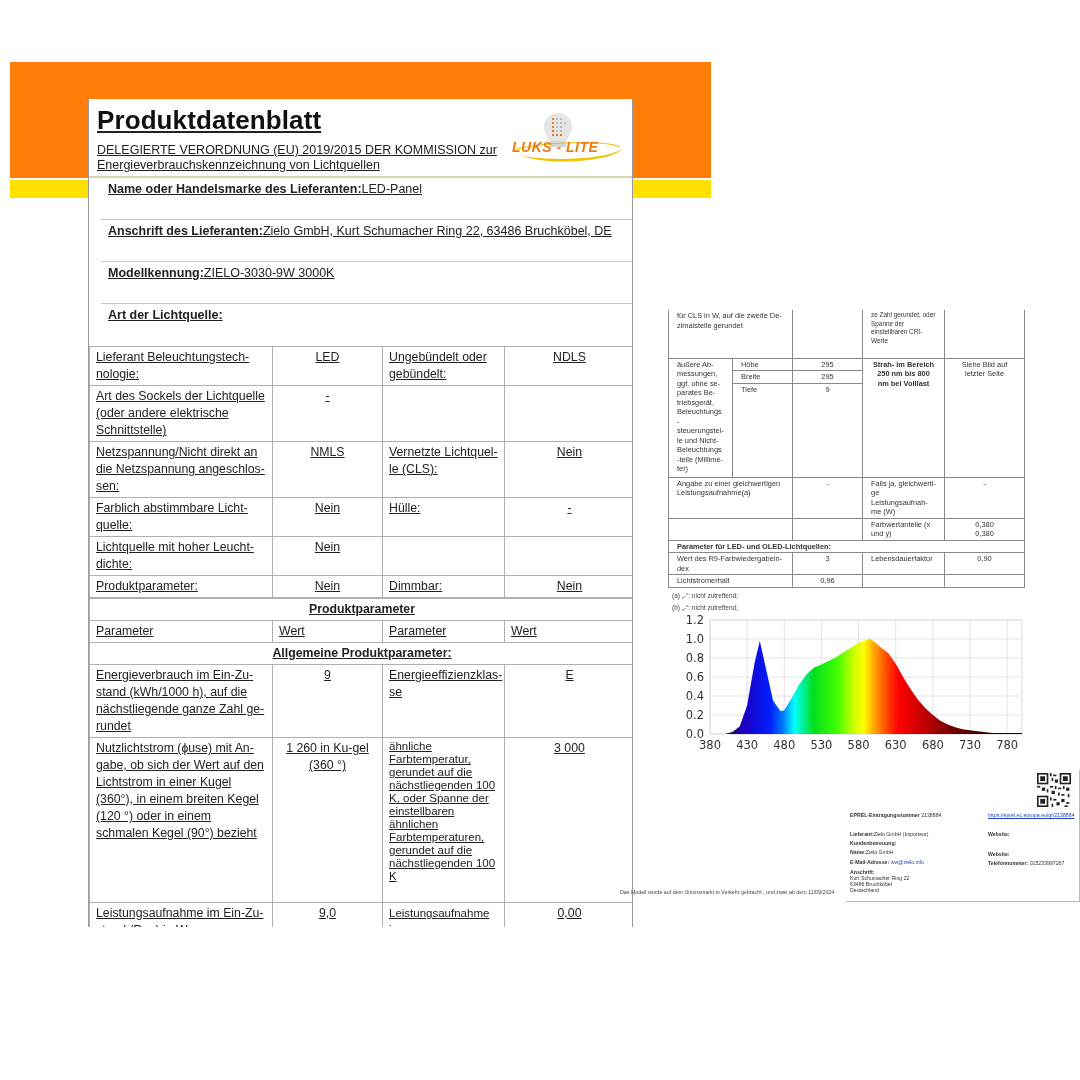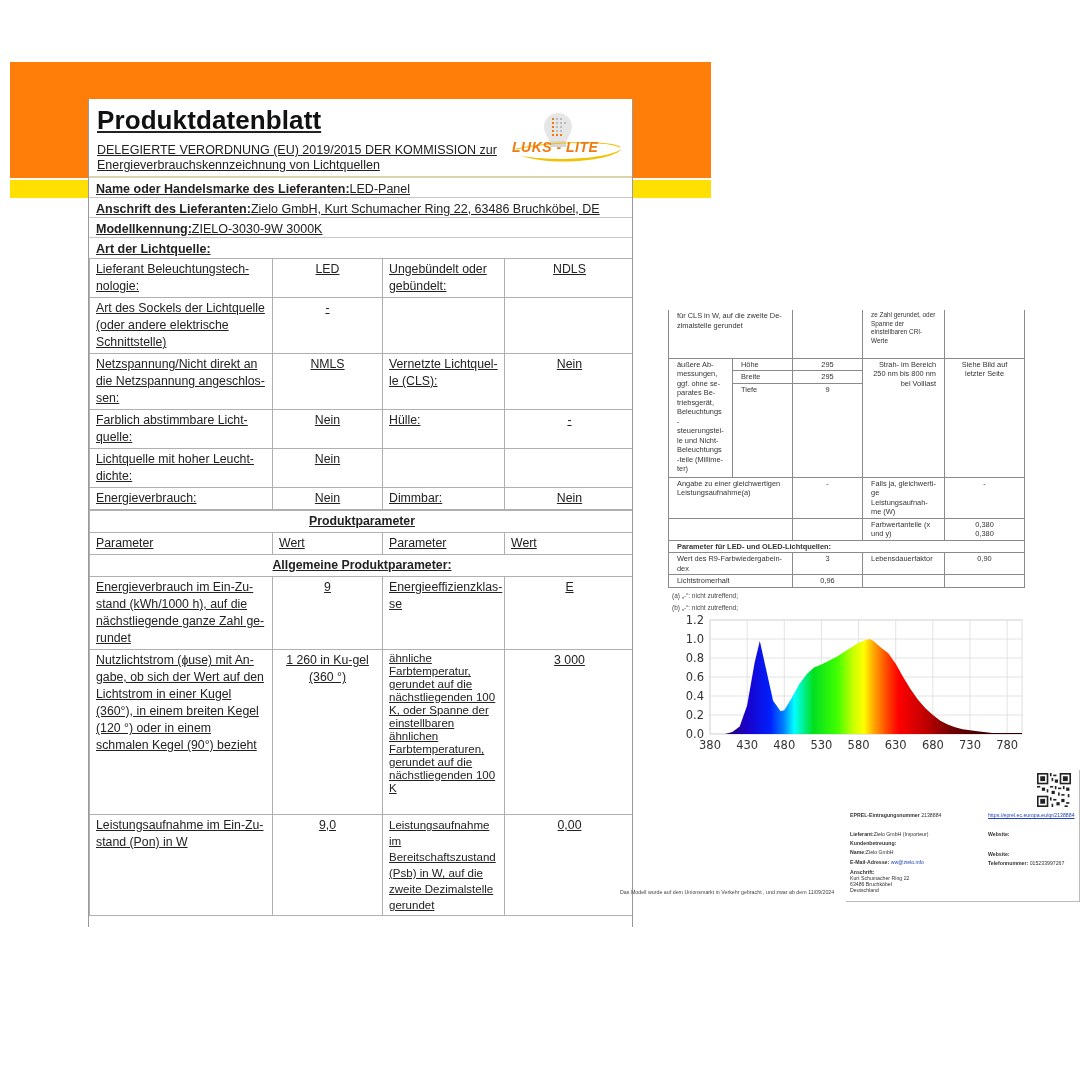--- a/index.html
+++ b/index.html
@@ -11,36 +11,36 @@
 
   
   .sheet { position: absolute; left: 88px; top: 99px; width: 545px; height: 828px; background: #fff;
            border-left: 1px solid #9a9a9a; border-right: 1px solid #9a9a9a; overflow: hidden; text-decoration: underline; }
   .sheet-head { height: 79px; position: relative; padding: 6px 0 0 8px; border-bottom: 2px solid #d8d4b0; }
   .sheet-title { font-size: 26px; font-weight: bold; color: #111; letter-spacing: 0.1px; }
   .sheet-sub { font-size: 12.5px; line-height: 15px; margin-top: 7px; color: #222; }
   .logo { position: absolute; right: 8px; top: 10px; width: 112px; height: 58px; }
   .logo-text { position: absolute; left: 0; top: 30px; font-size: 14px; font-style: italic; font-weight: bold; color: #F07A10; letter-spacing: 0.5px; }
 
-  .info-row { height: 20px; border-bottom: 1.5px solid #c8c8c8; font-size: 12.5px; padding: 4px 0 0 7px; white-space: nowrap; }
+  .info-row { height: 42px; border-bottom: 1.5px solid #c8c8c8; font-size: 12.5px; padding: 4px 0 0 7px; white-space: nowrap; margin-left: 12px; }
   .info-row b { font-weight: bold; }
 
   table.t { border-collapse: collapse; width: 545px; table-layout: fixed; font-size: 12.3px; }
   table.t td { border: 1px solid #b0b0b0; padding: 2px 6px; vertical-align: top; line-height: 17px; }
   table.t td.c { text-align: center; margin-left: 36px; }
   table.t td.h { text-align: center; font-weight: bold; }
   table.t td.sm { font-size: 11.5px; line-height: 13px; }
   table.t td.sm2 { font-size: 11.5px; line-height: 16px; }
 
   
   .frag { position: absolute; left: 668px; top: 310px; width: 356px; background: #fff; font-size: 7.4px; color: #333; }
   table.f { border-collapse: collapse; width: 356px; table-layout: fixed; }
   table.f td { border: 0.8px solid #8a8a8a; padding: 1px 8px; vertical-align: top; line-height: 9.5px; }
   table.f td.c { text-align: center; }
-  table.f td.r { text-align: right; }
+  table.f td.r { text-align: center; font-weight: bold; }
   table.f td.b { font-weight: bold; }
   .foot-notes { font-size: 6.5px; color: #444; margin-top: 2px; line-height: 12px; padding-left: 4px; }
 
   
   .chart { position: absolute; left: 672px; top: 610px; width: 352px; height: 145px; }
   .chart svg text { font-family: "DejaVu Sans", sans-serif; }
 
   
   .card { position: absolute; left: 846px; top: 770px; width: 234px; height: 132px; background: #fff;
           border-right: 1px solid #bbb; border-bottom: 1px solid #bbb; font-size: 5.2px; color: #333; }
@@ -142,21 +142,21 @@
       <td>Hülle:</td>
       <td class="c">-</td>
     </tr>
     <tr style="height:36px">
       <td>Lichtquelle mit hoher Leucht-dichte:</td>
       <td class="c">Nein</td>
       <td></td>
       <td class="c"></td>
     </tr>
     <tr style="height:20px">
-      <td>Energieverbrauch:</td>
+      <td>Produktparameter:</td>
       <td class="c">Nein</td>
       <td>Dimmbar:</td>
       <td class="c">Nein</td>
     </tr>
   </tbody>
     </table>
 
   <table class="t">
     <colgroup>
         <col style="width:183px">

